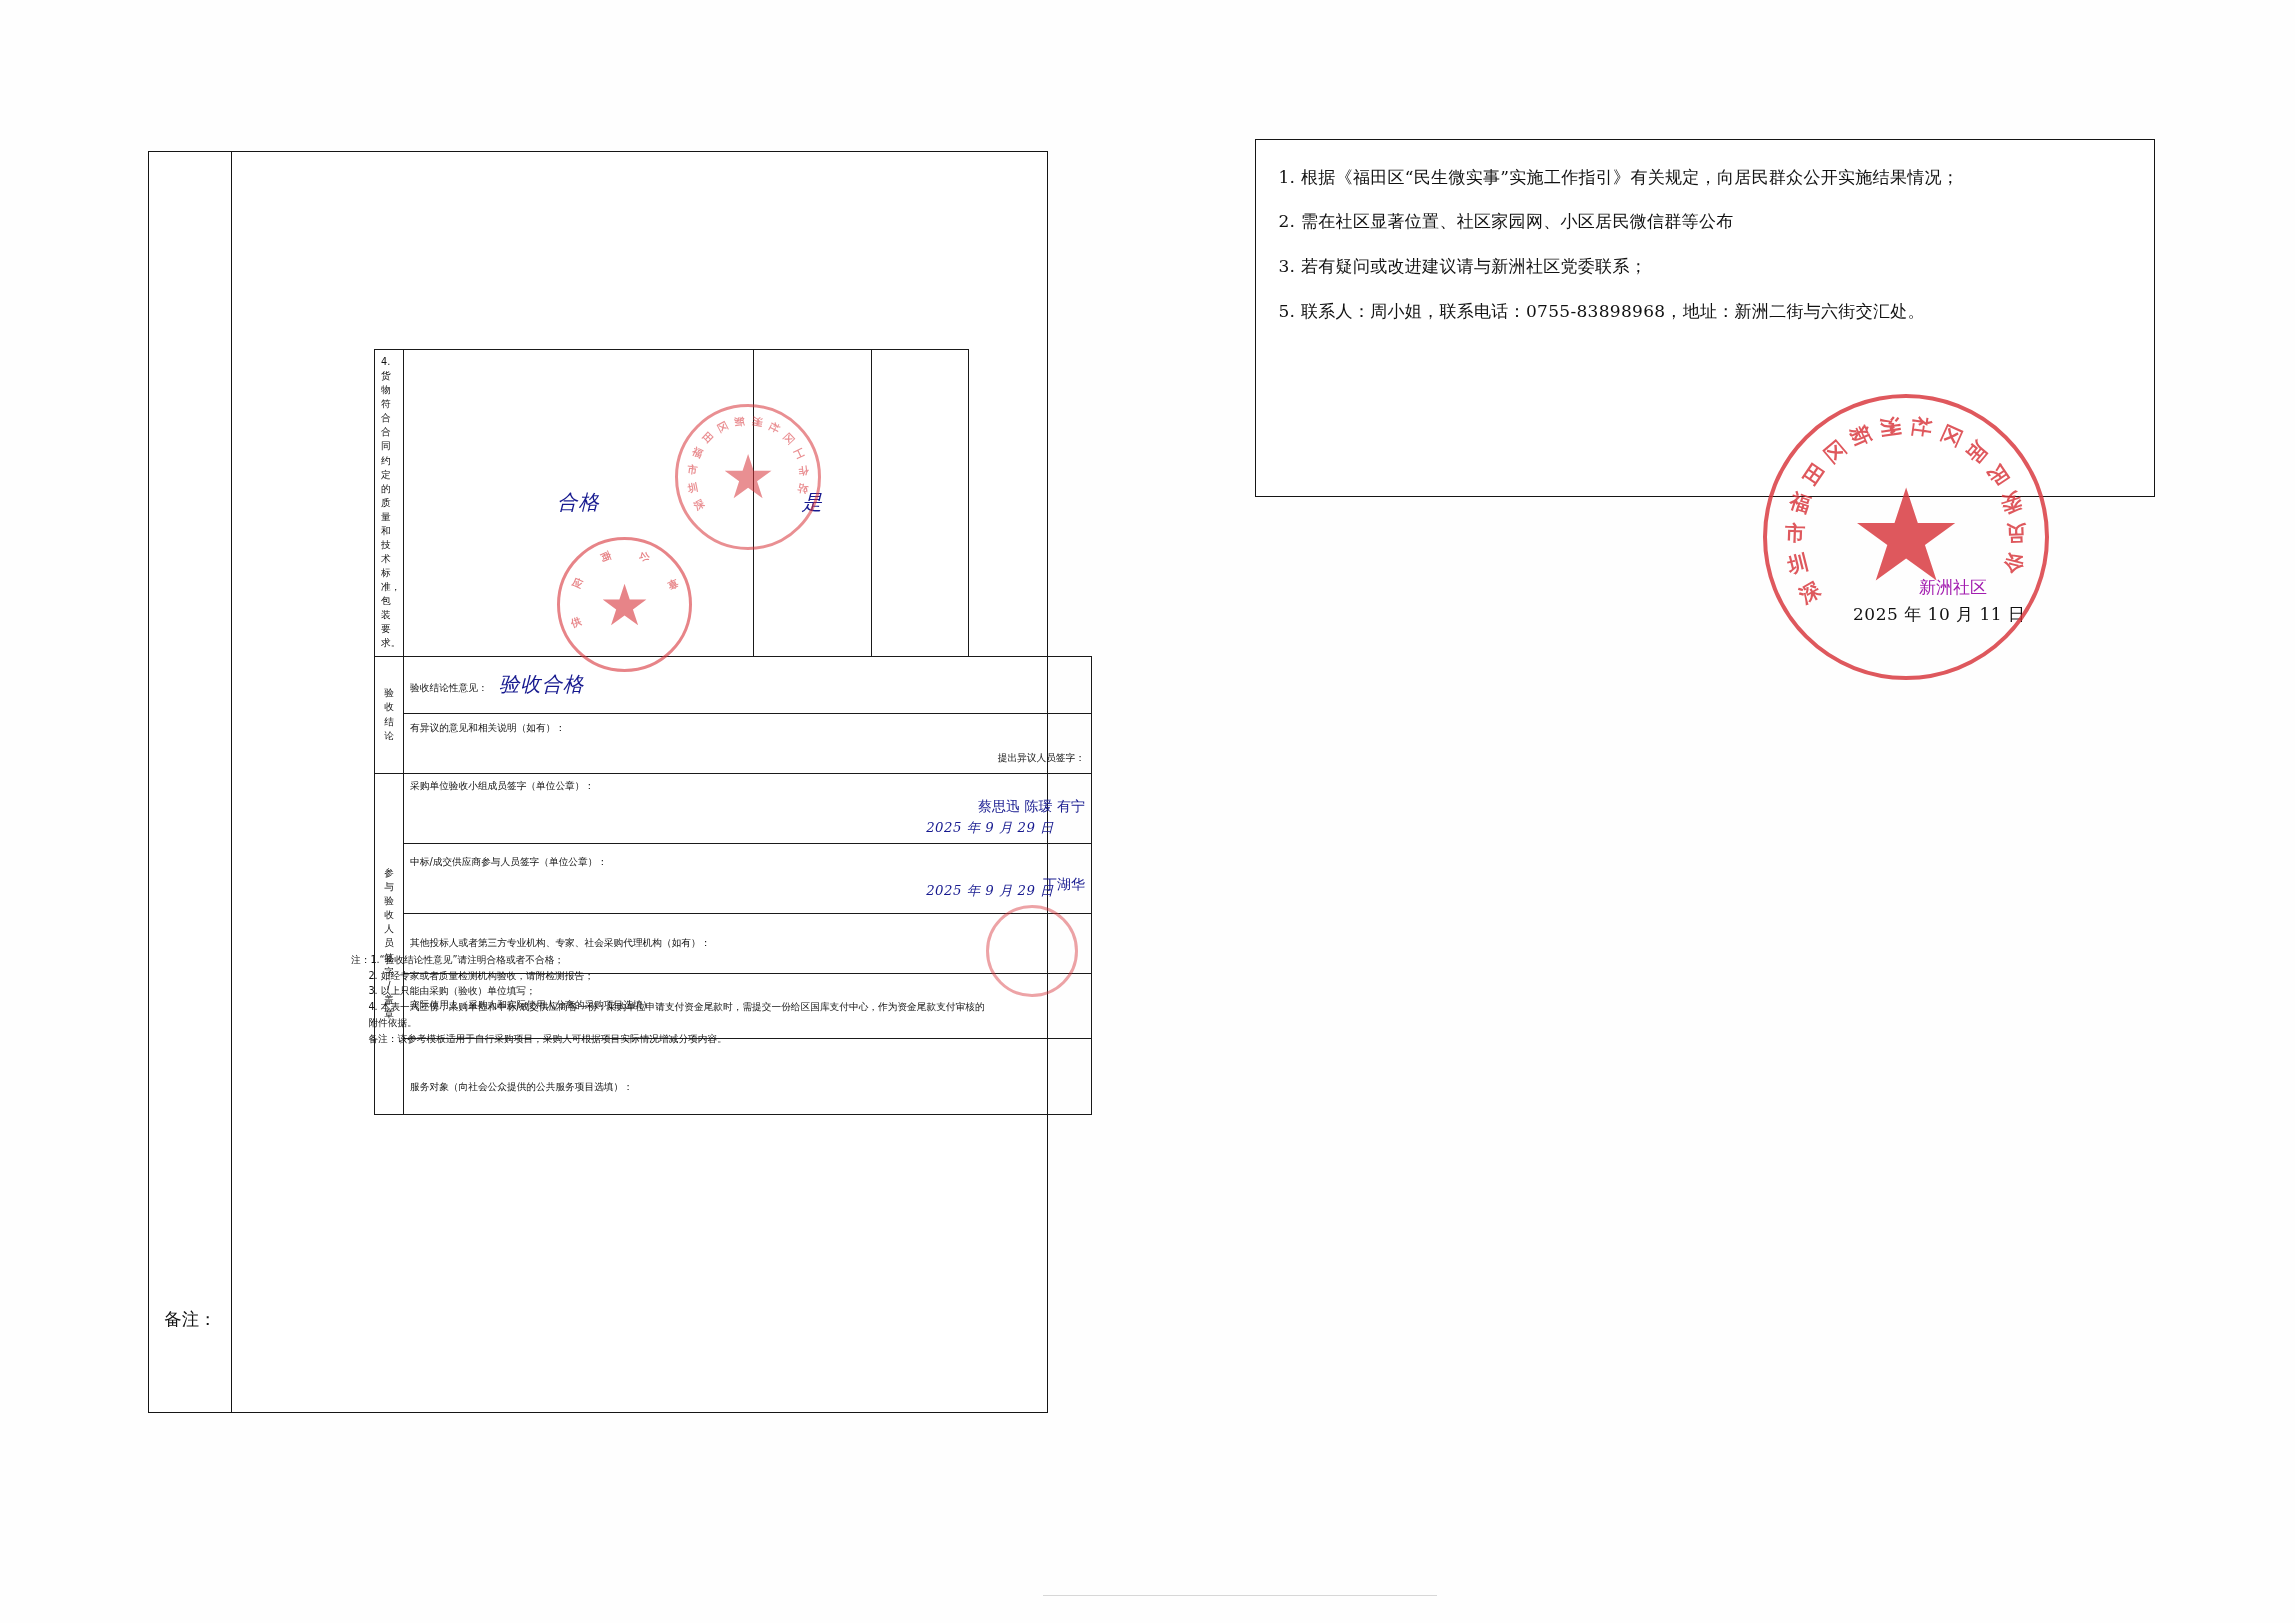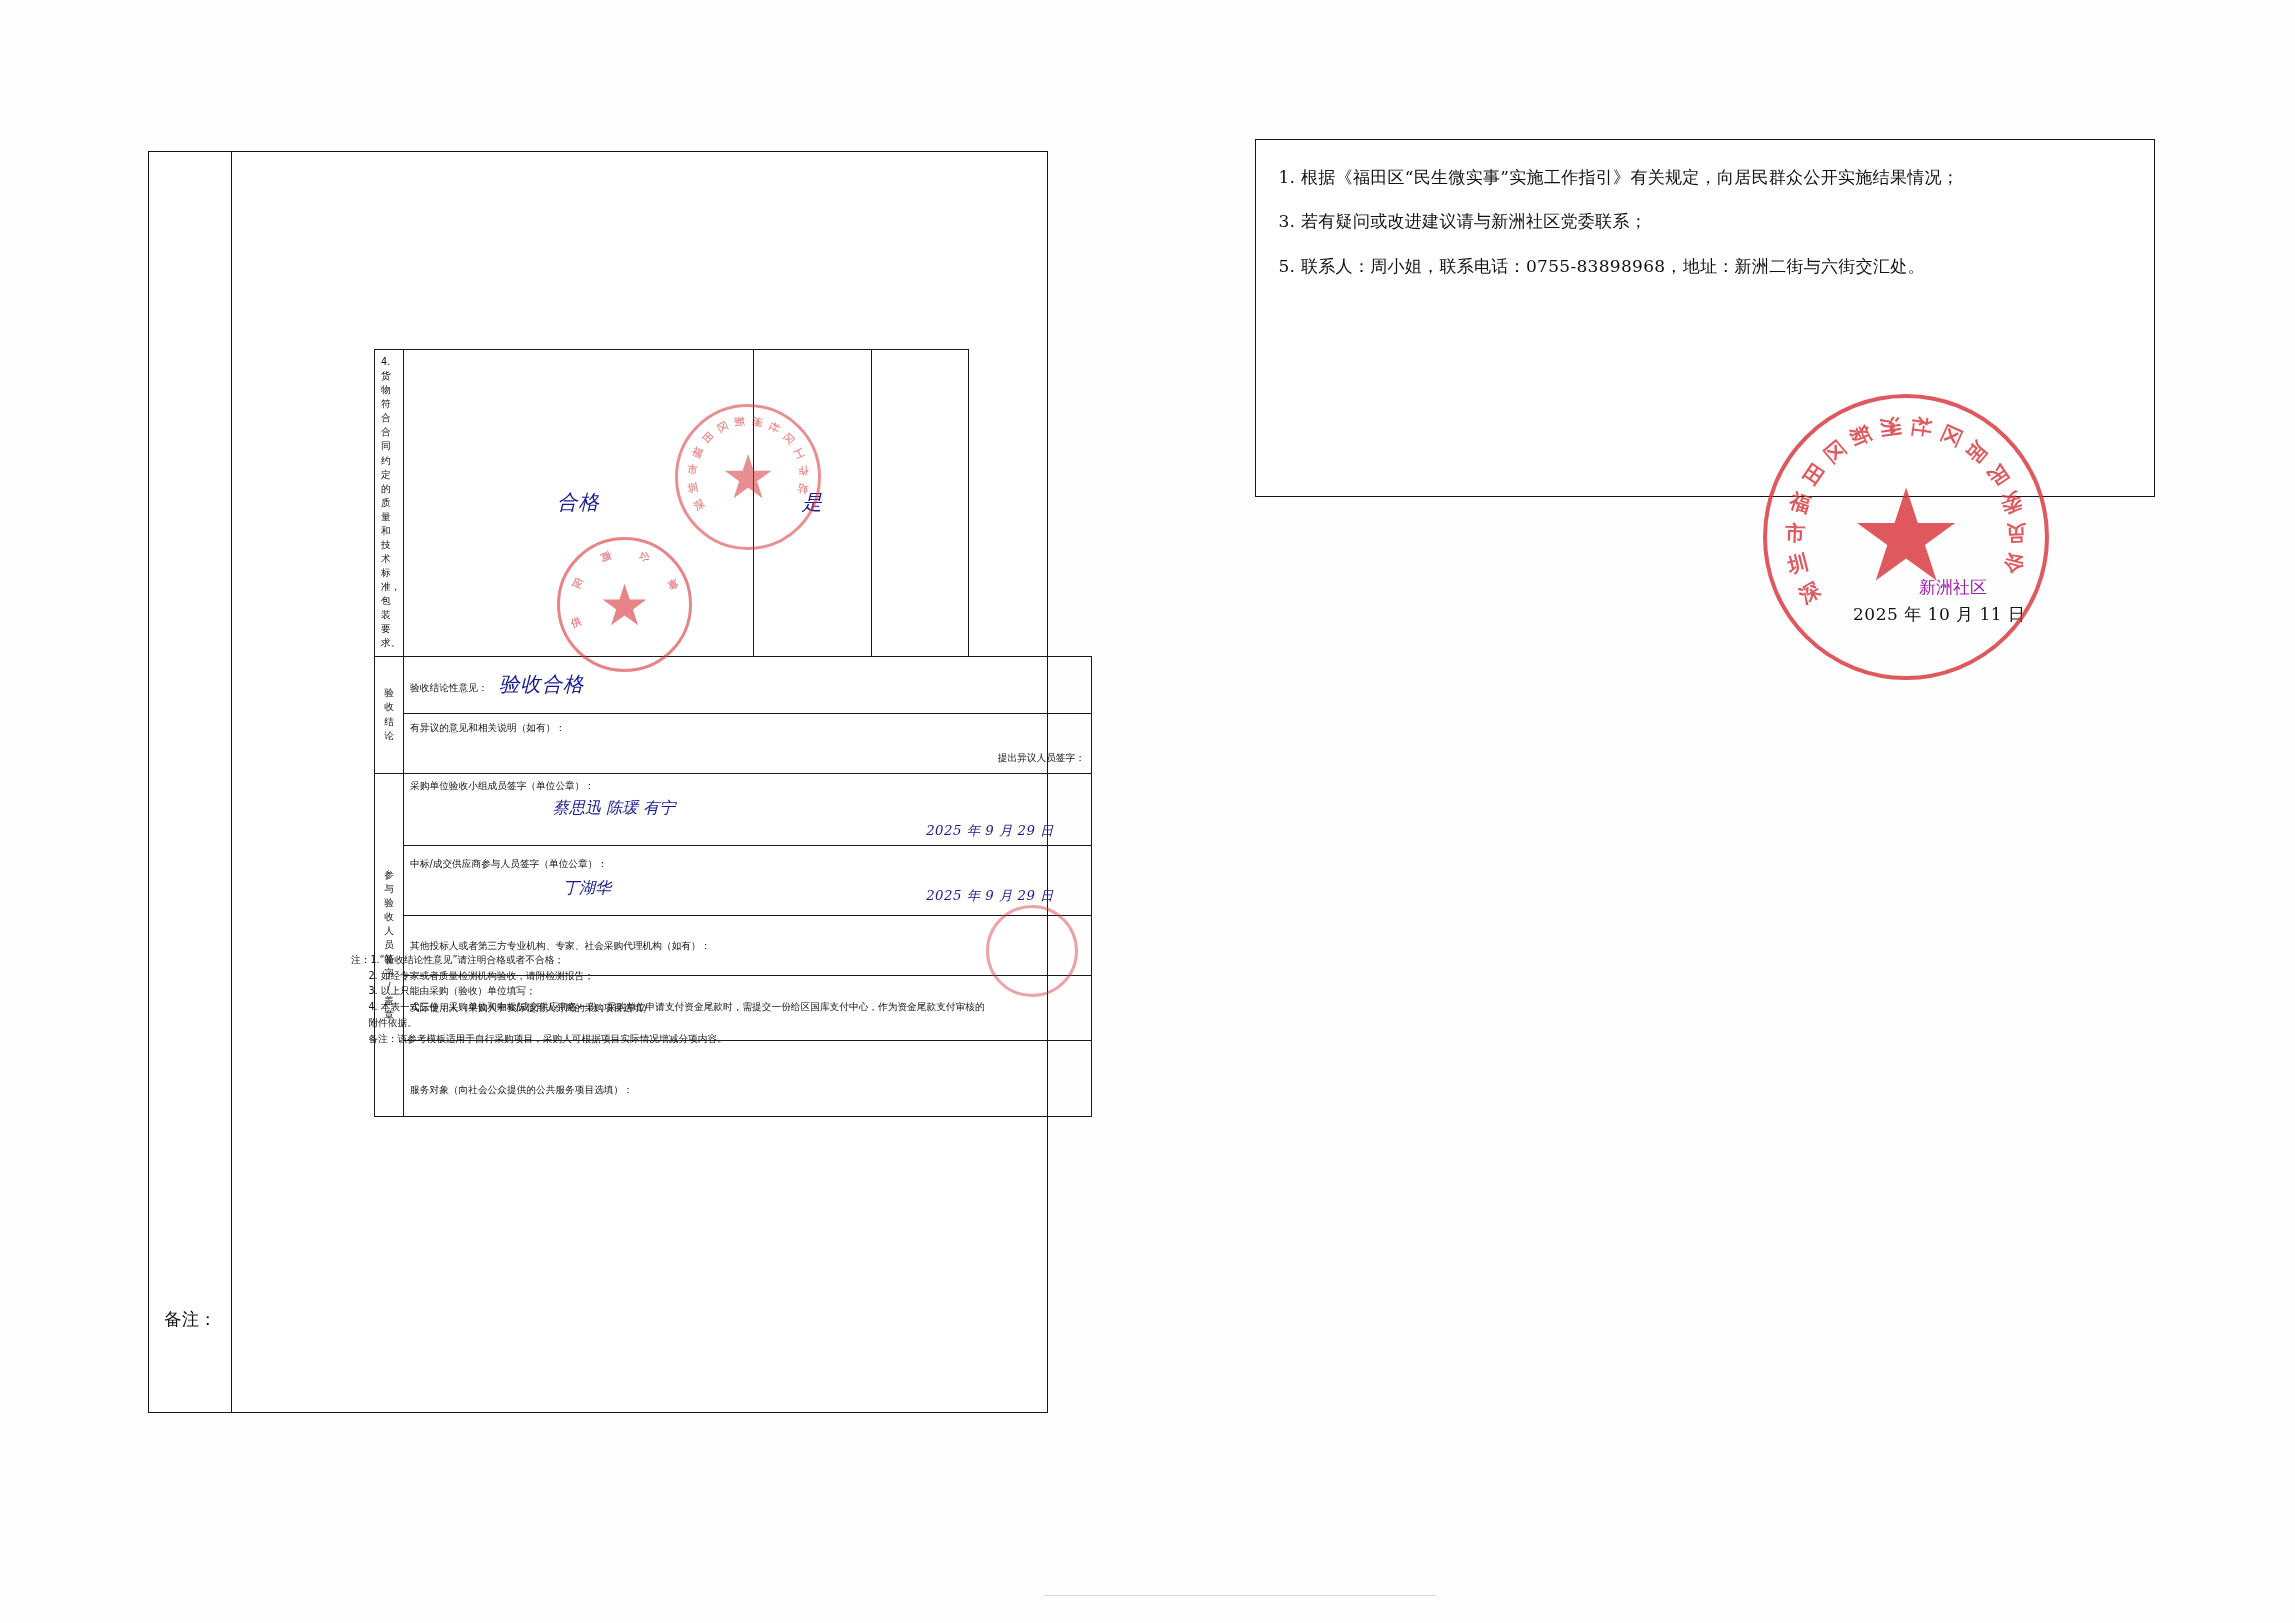--- a/index.html
+++ b/index.html
@@ -87,22 +87,22 @@
   .hand {
     font-family: "DejaVu Serif", serif;
     color: #16198f;
     font-size: 20.4px;
     font-style: italic;
     letter-spacing: 1px;
   }
   .hand-sm {
     font-family: "DejaVu Serif", serif;
     color: #16198f;
-    font-size: 16px;
-    font-style: italic;
+    font-size: 14px;
+    text-align: right;
   }
   .hand-date {
     font-family: "DejaVu Serif", serif;
     color: #16198f;
     font-size: 13.3px;
     font-style: italic;
     letter-spacing: 0.5px;
   }
   .sig-inline {
     display: inline-block;
@@ -384,20 +384,21 @@
         <span style="font-size: 10.2px; transform: rotate(22deg) translate(0px, -52px) rotate(90deg) translate(-50%, -50%);">公</span>
         <span style="font-size: 10.2px; transform: rotate(66deg) translate(0px, -52px) rotate(90deg) translate(-50%, -50%);">章</span>
       </div>
     </div>
   <div class="stamp stamp-partial">
     <div class="star"></div>
   </div>
 
   <div class="notice">
     <p>1. 根据《福田区“民生微实事”实施工作指引》有关规定，向居民群众公开实施结果情况；</p>
+    <p>2. 需在社区显著位置、社区家园网、小区居民微信群等公布</p>
     <p>3. 若有疑问或改进建议请与新洲社区党委联系；</p>
     <p>5. 联系人：周小姐，联系电话：0755-83898968，地址：新洲二街与六街交汇处。</p>
   </div>
 
   <div class="sign-org">新洲社区</div>
   <div class="sign-date">2025 年 10 月 11 日</div>
 
   <div class="stamp stamp-big">
     <div class="star">★</div>
   <div class="ring-text">

